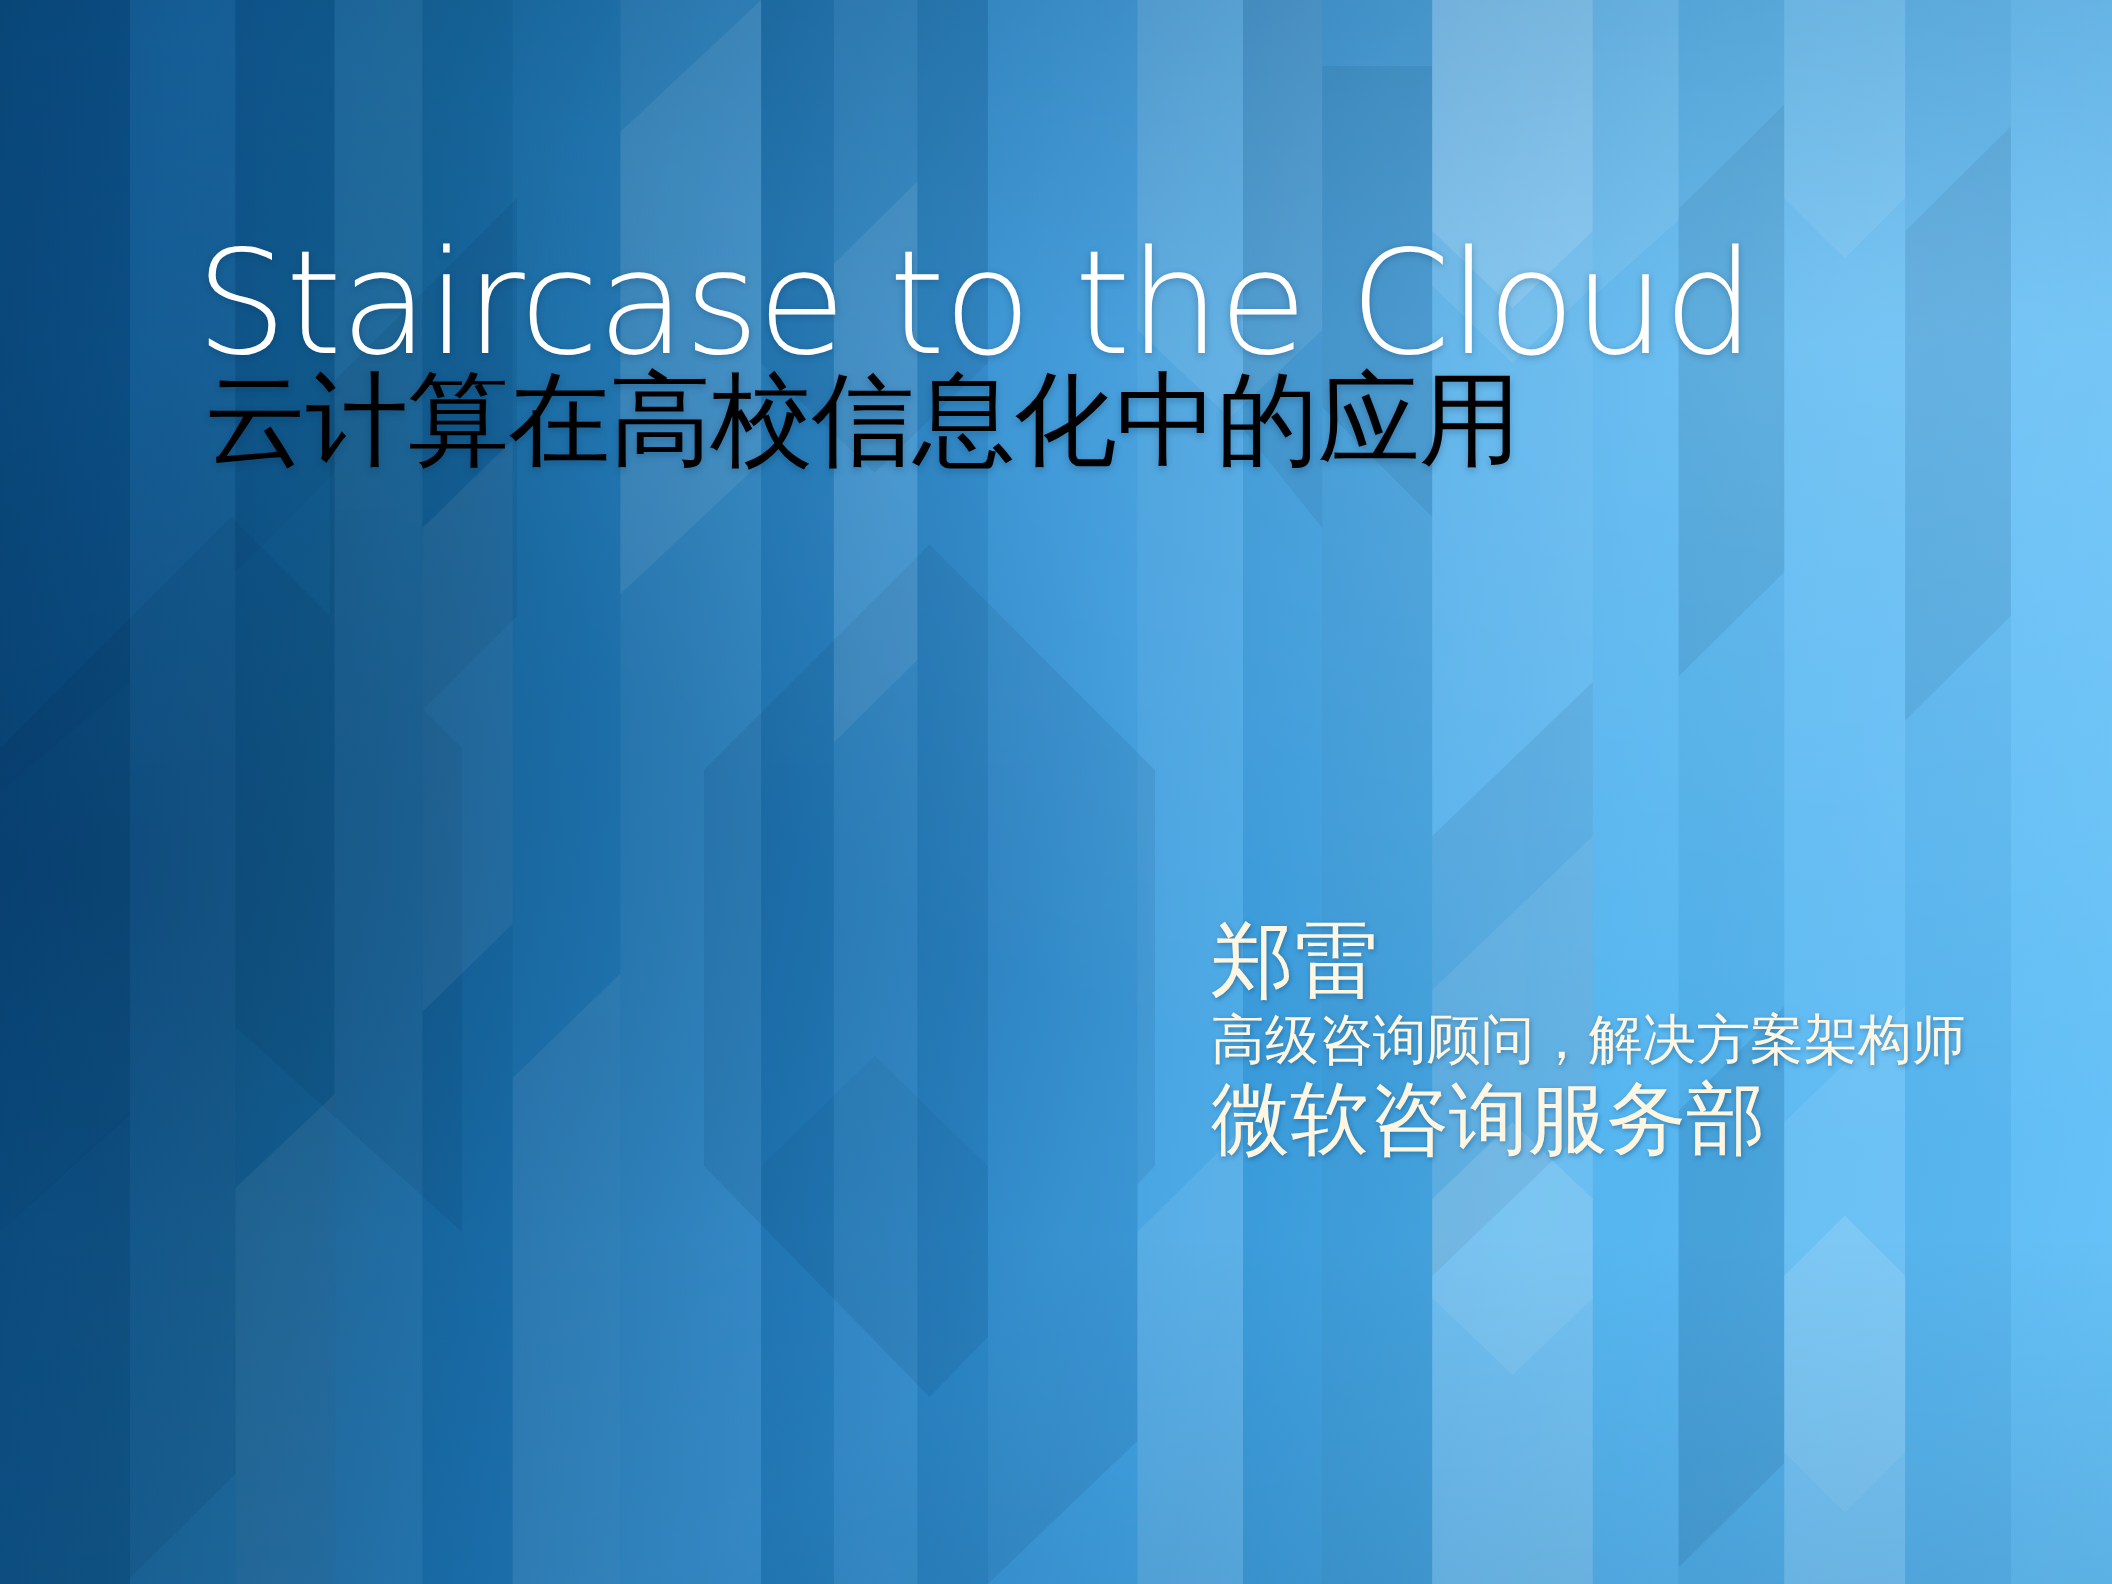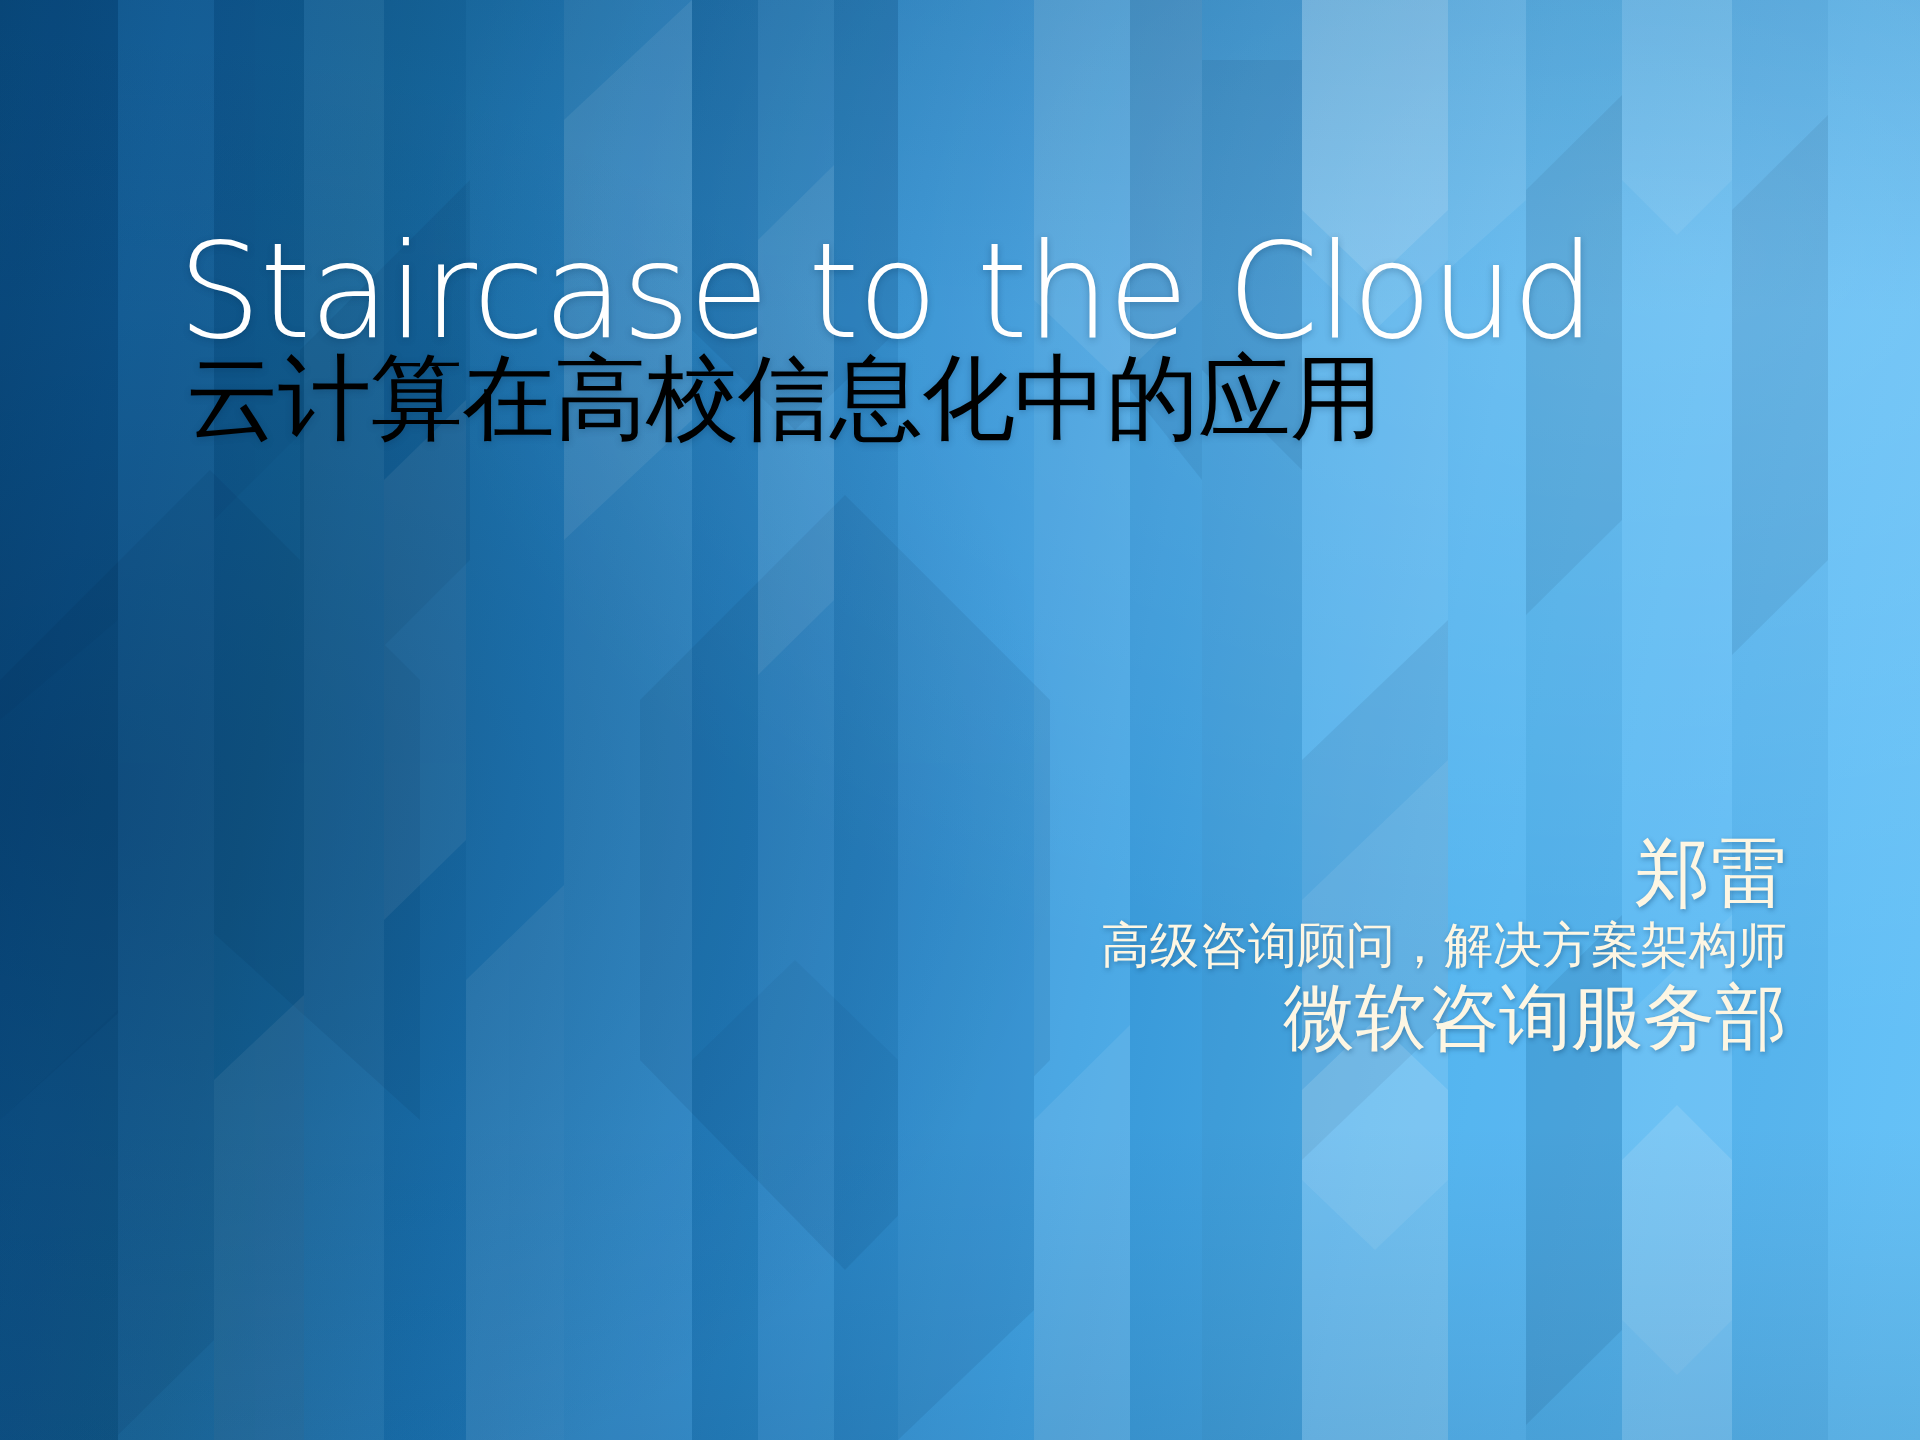--- a/index.html
+++ b/index.html
@@ -46,21 +46,21 @@
     background:
       radial-gradient(ellipse 115% 95% at 88% 18%, rgba(255,255,255,0.16) 0%, rgba(255,255,255,0.0) 58%),
       radial-gradient(ellipse 85% 85% at 3% 55%, rgba(0,28,60,0.30) 0%, rgba(0,28,60,0.0) 62%),
       linear-gradient(to bottom, rgba(0,25,55,0.10) 0%, rgba(0,25,55,0.0) 22%, rgba(0,25,55,0.0) 78%, rgba(0,25,55,0.10) 100%);
   }
 
   
   #title-block {
     position: absolute;
     left: 178px;
-    top: 224px;
+    top: 208px;
     width: 1400px;
   }
   #main-title {
     margin: 0;
     font-family: "DejaVu Sans", "Liberation Sans", sans-serif;
     font-weight: 300;
     font-size: 131px;
     line-height: 1.04;
     letter-spacing: -1.5px;
     color: #ffffff;
@@ -78,21 +78,20 @@
     letter-spacing: -1px;
     color: #000000;
     white-space: nowrap;
     text-shadow: 0 2px 7px rgba(6,48,84,0.28);
   }
 
   #author-block {
     position: absolute;
     right: 133px;
     bottom: 380px;
-    text-align: right;
   }
   .author-line {
     margin: 0;
     font-family: "DejaVu Serif", "Liberation Serif", serif;
     font-weight: 400;
     color: #fdf6e3;
     white-space: nowrap;
     text-shadow: 1px 2px 5px rgba(10,56,96,0.38);
   }
   #author-name  { font-size: 76px; line-height: 1.18; }

